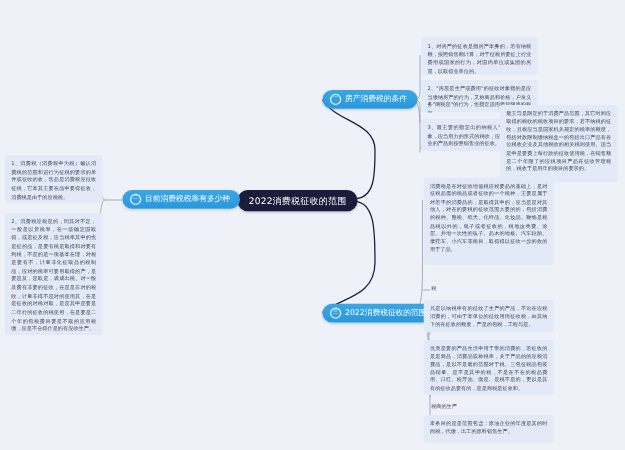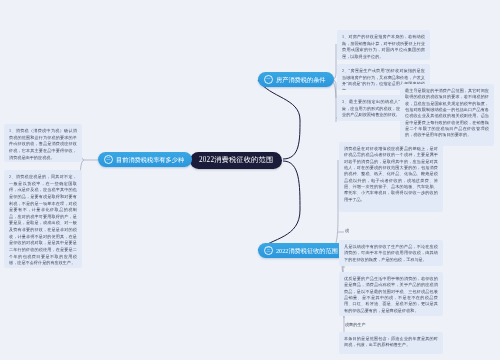--- a/index.html
+++ b/index.html
@@ -24,21 +24,20 @@
     position: absolute;
     left: 0;
     top: 0;
     width: 500px;
     height: 360px;
     pointer-events: none;
   }
   .node {
     position: absolute;
     box-sizing: border-box;
-    font-family: Liberation Serif, serif;
   }
   
   .root-node {
     background: #1b1b3a;
     color: #ffffff;
     border-radius: 11px;
     padding: 4px 9px;
     font-size: 7.2px;
     line-height: 1.25;
     white-space: nowrap;

